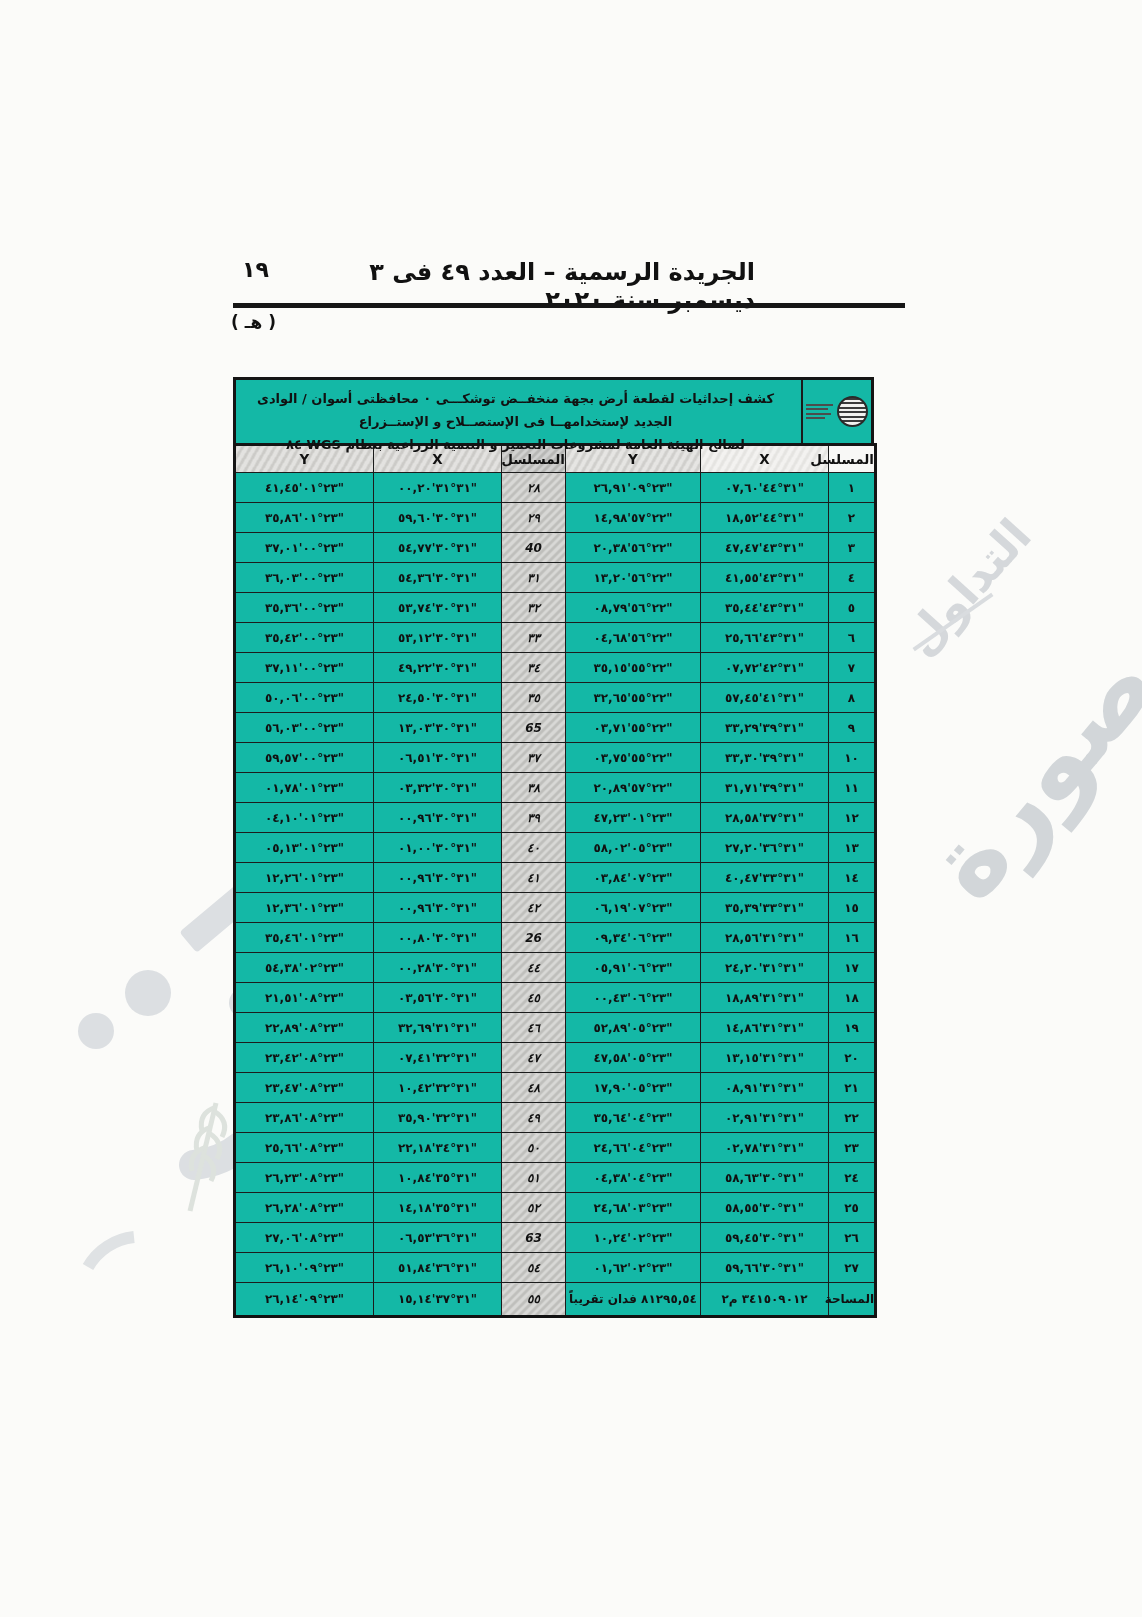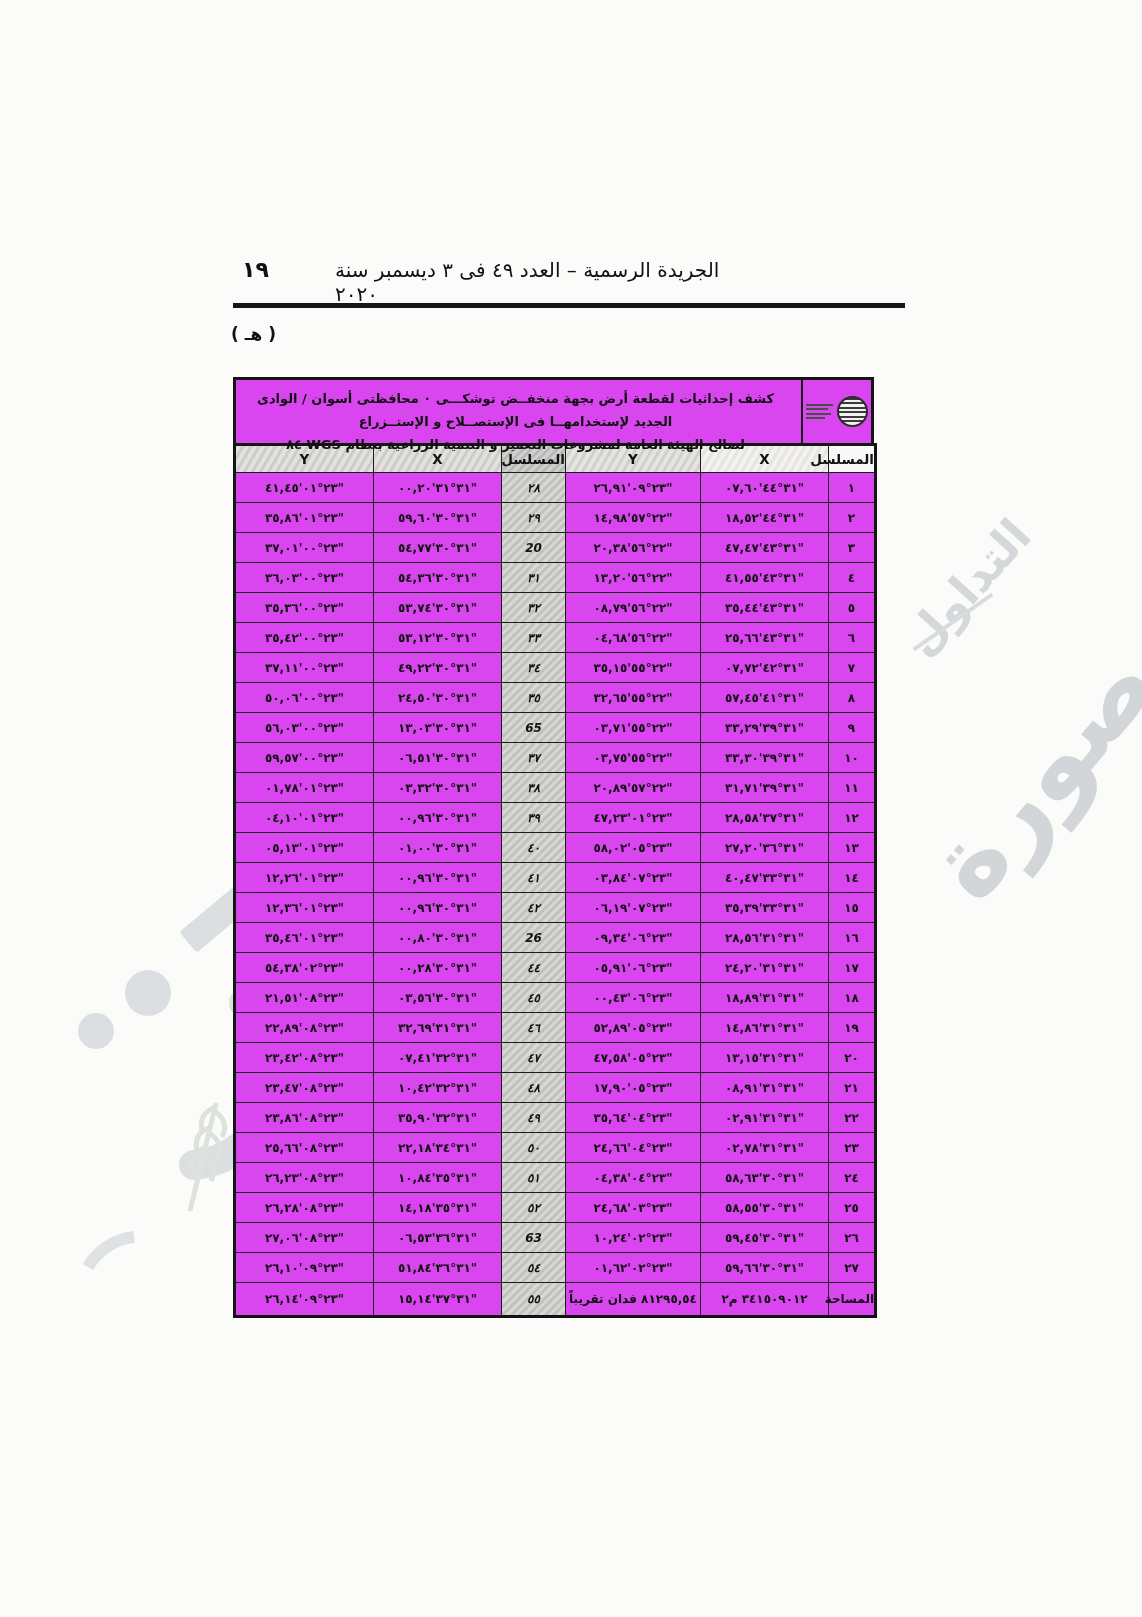--- a/index.html
+++ b/index.html
@@ -4,25 +4,25 @@
 <style>
   html,body{margin:0;padding:0;}
   body{background:#e8e8e8;font-family:"DejaVu Sans", sans-serif;}
   .page{position:relative;width:1142px;height:1617px;background:#fbfbf9;overflow:hidden;color:#111;margin:0 auto;}
   
   .wm{position:absolute;z-index:0;pointer-events:none;}
   .wm-text{color:#d5d8db;font-weight:bold;white-space:nowrap;}
   .wm-slash{position:absolute;width:96px;height:4px;background:#d9dcdf;transform:rotate(-35deg);}
   
   .page-number{position:absolute;left:242px;top:257px;font-size:22px;font-weight:bold;z-index:1;}
-  .gazette-title{position:absolute;left:335px;top:258px;width:420px;text-align:left;font-size:20px;font-weight:normal;direction:rtl;z-index:1;}
+  .gazette-title{position:absolute;left:335px;top:258px;width:420px;text-align:right;font-size:24px;font-weight:bold;direction:rtl;z-index:1;}
   .head-rule{position:absolute;left:233px;top:303px;width:672px;height:5px;background:#161616;z-index:1;}
-  .section-label{position:absolute;left:231px;top:324px;font-size:17px;font-weight:bold;direction:rtl;z-index:1;}
+  .section-label{position:absolute;left:231px;top:312px;font-size:17px;font-weight:bold;direction:rtl;z-index:1;}
   
-  .table-wrap{position:absolute;left:233px;top:377px;width:641px;z-index:1;background:#d946ef;}
+  .table-wrap{position:absolute;left:233px;top:377px;width:641px;z-index:1;background:#14b8a6;}
   .title-box{display:flex;direction:rtl;border:3px solid #151515;border-bottom:none;height:66px;box-sizing:border-box;}
   .logo-cell{width:70px;border-left:2px solid #1a1a1a;display:flex;align-items:center;justify-content:center;gap:4px;direction:rtl;box-sizing:border-box;}
   .seal{width:27px;height:27px;border-radius:50%;border:2px solid #2a2a2a;background:repeating-linear-gradient(180deg,#3b3b3b 0 2px,#f2f2f0 2px 4.5px);flex:none;}
   .logo-lines{display:flex;flex-direction:column;align-items:flex-end;gap:2.5px;}
   .logo-lines i{display:block;height:2px;background:#4c4c4c;}
   .logo-lines i:nth-child(1){width:27px;}
   .logo-lines i:nth-child(2){width:22px;}
   .logo-lines i:nth-child(3){width:25px;}
   .logo-lines i:nth-child(4){width:19px;}
   .title-cell{flex:1;text-align:center;padding:8px 10px 0 4px;font-weight:bold;font-size:13px;line-height:1.75;direction:rtl;}
@@ -124,21 +124,21 @@
       <td class="coord">٣١°٤٤'١٨,٥٢"</td>
       <td class="coord">٢٢°٥٧'١٤,٩٨"</td>
       <td class="shaded">٢٩</td>
       <td class="coord">٣١°٣٠'٥٩,٦٠"</td>
       <td class="coord">٢٣°٠١'٣٥,٨٦"</td>
     </tr>
           <tr>
       <td>٣</td>
       <td class="coord">٣١°٤٣'٤٧,٤٧"</td>
       <td class="coord">٢٢°٥٦'٢٠,٣٨"</td>
-      <td class="shaded">20</td>
+      <td class="shaded">40</td>
       <td class="coord">٣١°٣٠'٥٤,٧٧"</td>
       <td class="coord">٢٣°٠٠'٣٧,٠١"</td>
     </tr>
           <tr>
       <td>٤</td>
       <td class="coord">٣١°٤٣'٤١,٥٥"</td>
       <td class="coord">٢٢°٥٦'١٣,٢٠"</td>
       <td class="shaded">٣١</td>
       <td class="coord">٣١°٣٠'٥٤,٣٦"</td>
       <td class="coord">٢٣°٠٠'٣٦,٠٣"</td>

